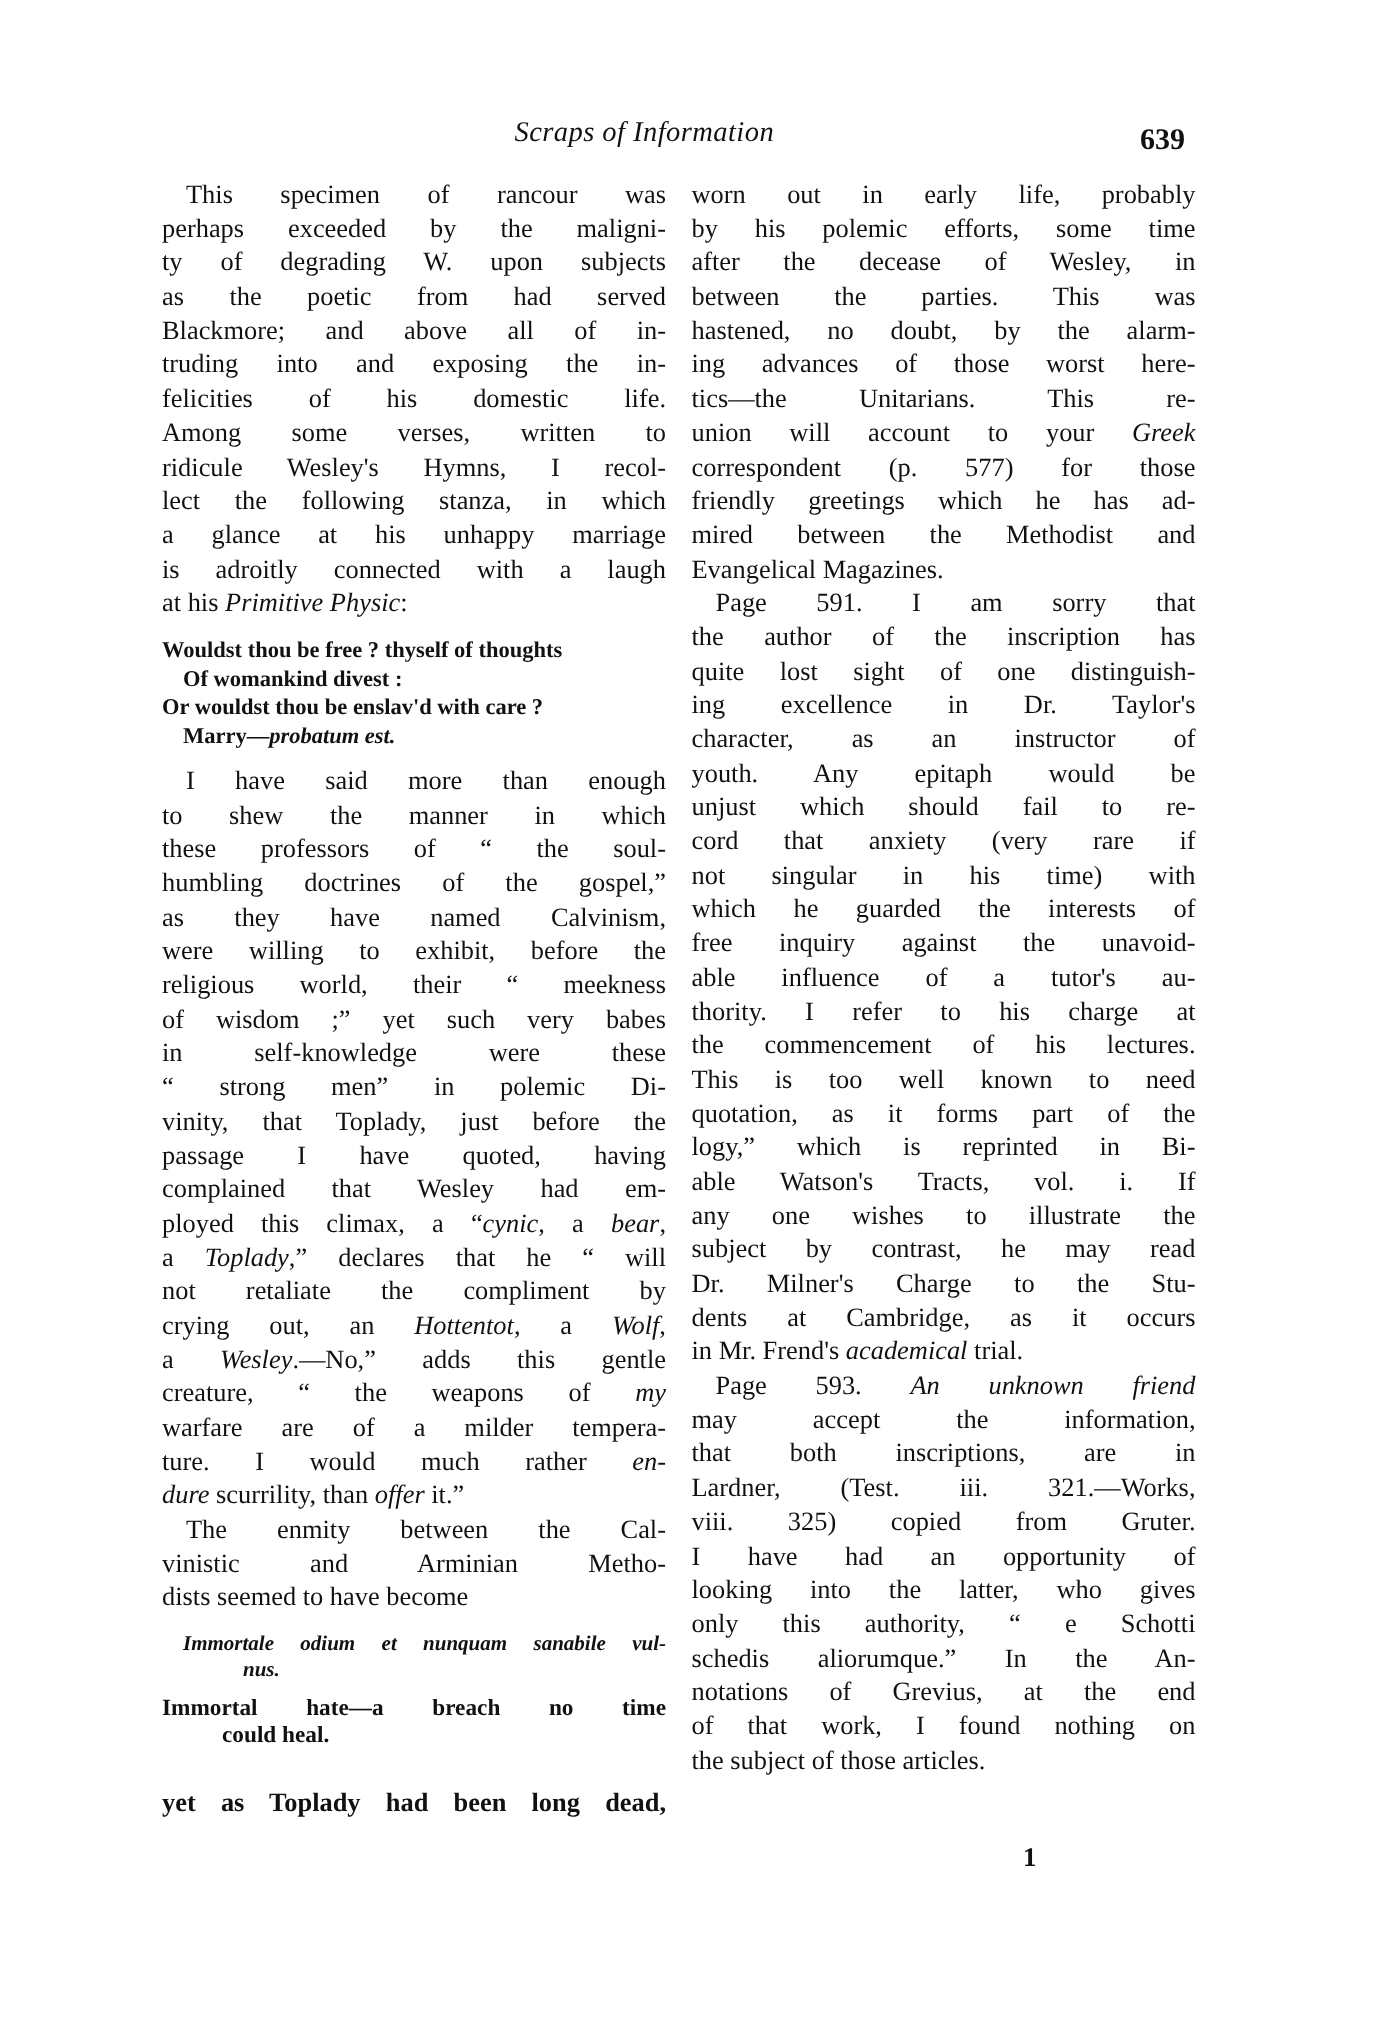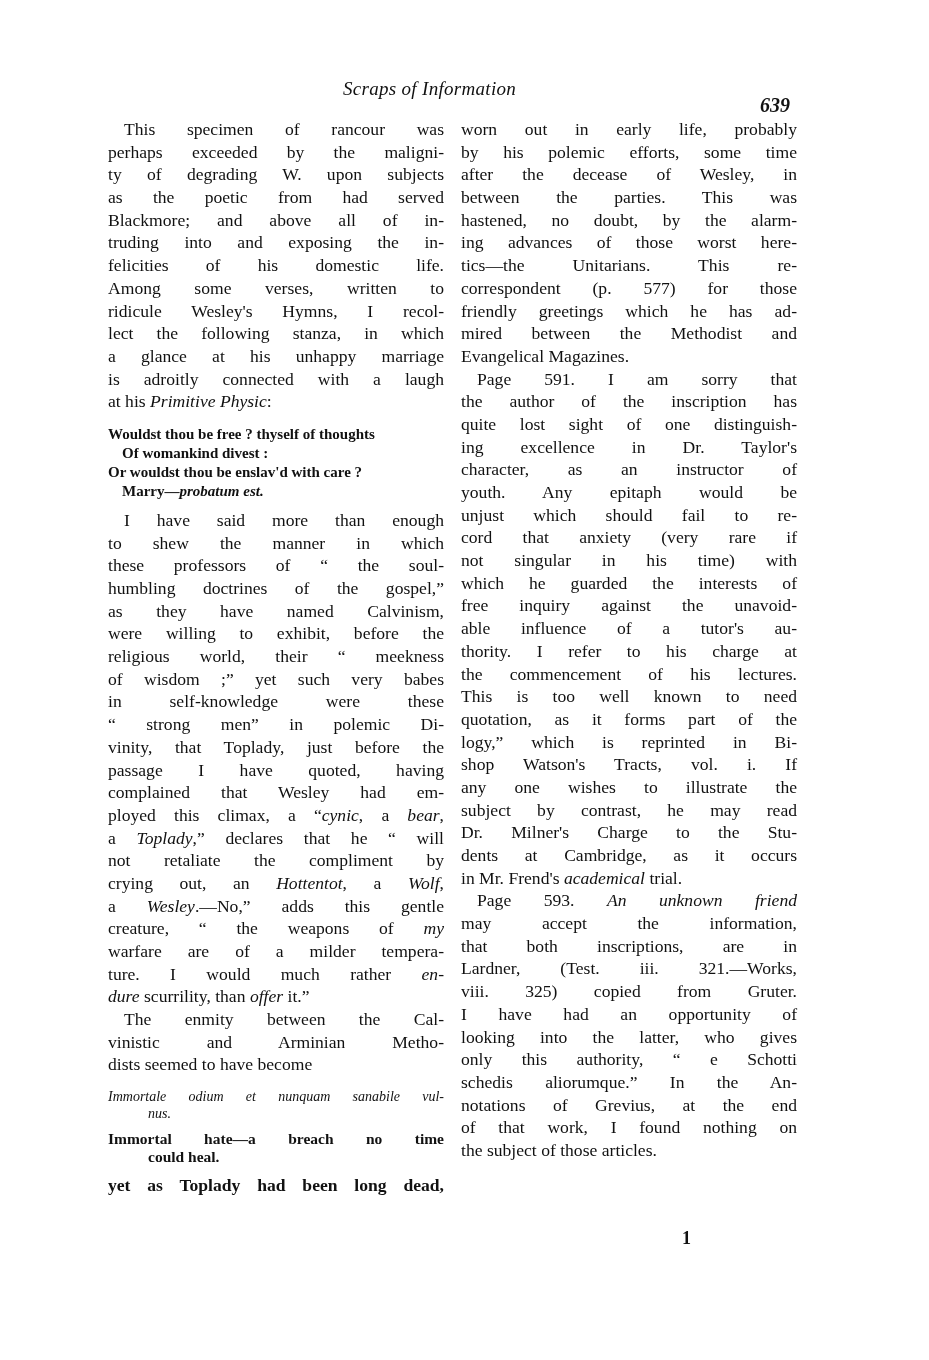--- a/index.html
+++ b/index.html
@@ -1,36 +1,36 @@
 <!DOCTYPE html>
 <html><head>
   <meta charset="utf-8">
   <style>
     html, body { margin: 0; padding: 0; background: #ffffff; }
     body { width: 929px; height: 1360px; position: relative; overflow: hidden;
            font-family: "Liberation Serif", "DejaVu Serif", serif; color: #111; }
     .header { position: absolute; top: 78px; left: 0; width: 929px; height: 26px; }
     .running-title { position: absolute; left: 343px; top: 0; font-style: italic; font-weight: normal; font-size: 19px; letter-spacing: 0.3px; }
-    .page-number { position: absolute; left: 760px; top: 16px; font-weight: bold; font-size: 20px; font-style: italic; }
+    .page-number { position: absolute; left: 760px; top: 4px; font-weight: bold; font-size: 20px; }
     .col { position: absolute; top: 118px; width: 336px; font-size: 17.6px; line-height: 22.7px; }
     .col-left { left: 108px; }
     .col-right { left: 461px; }
     .line { display: block; white-space: nowrap; text-align: justify; text-align-last: justify; height: 22.7px; }
     .line.last { text-align-last: left; }
     .indent { padding-left: 16px; }
     .verse { font-size: 15px; line-height: 19px; font-weight: bold; }
     .verse .line { height: 19px; }
     .verse-indent { padding-left: 14px; }
-    .latin { font-size: 14px; line-height: 17px; font-style: italic; font-weight: normal; }
+    .latin { font-size: 14px; line-height: 17px; font-style: italic; font-weight: bold; margin-left: 14px; }
     .latin .line { height: 17px; }
     .trans { font-size: 15.5px; line-height: 18px; font-weight: bold; }
     .trans .line { height: 18px; }
     .gap-s { height: 8px; }
     .gap-m { height: 12px; }
-    .bold-line { font-weight: bold; }
+    .bold-line { font-weight: bold; margin-top: 16px; }
     .signature { position: absolute; left: 682px; top: 1228px; font-weight: bold; font-size: 18px; }
     i { font-style: italic; }
   </style>
 </head>
 <body>
 
 <div class="header">
   <span class="running-title">Scraps of Information</span>
   <span class="page-number">639</span>
 </div>
@@ -108,20 +108,21 @@
 
 <div class="col col-right">
   <div>
     <span class="line">worn out in early life, probably</span>
     <span class="line">by his polemic efforts, some time</span>
     <span class="line">after the decease of Wesley, in</span>
     <span class="line">between the parties. This was</span>
     <span class="line">hastened, no doubt, by the alarm-</span>
     <span class="line">ing advances of those worst here-</span>
     <span class="line">tics—the Unitarians. This re-</span>
+    <span class="line"><span>union will account to your </span><i>Greek</i></span>
     <span class="line">correspondent (p. 577) for those</span>
     <span class="line">friendly greetings which he has ad-</span>
     <span class="line">mired between the Methodist and</span>
     <span class="line last">Evangelical Magazines.</span>
   </div>
 
   <div>
     <span class="line indent">Page 591. I am sorry that</span>
     <span class="line">the author of the inscription has</span>
     <span class="line">quite lost sight of one distinguish-</span>
@@ -132,21 +133,21 @@
     <span class="line">cord that anxiety (very rare if</span>
     <span class="line">not singular in his time) with</span>
     <span class="line">which he guarded the interests of</span>
     <span class="line">free inquiry against the unavoid-</span>
     <span class="line">able influence of a tutor's au-</span>
     <span class="line">thority. I refer to his charge at</span>
     <span class="line">the commencement of his lectures.</span>
     <span class="line">This is too well known to need</span>
     <span class="line">quotation, as it forms part of the</span>
     <span class="line">logy,” which is reprinted in Bi-</span>
-    <span class="line">shop Watson's Tracts, vol. i. If</span>
+    <span class="line">able Watson's Tracts, vol. i. If</span>
     <span class="line">any one wishes to illustrate the</span>
     <span class="line">subject by contrast, he may read</span>
     <span class="line">Dr. Milner's Charge to the Stu-</span>
     <span class="line">dents at Cambridge, as it occurs</span>
     <span class="line last"><span>in Mr. Frend's </span><i>academical</i><span> trial.</span></span>
   </div>
 
   <div>
     <span class="line indent"><span>Page 593. </span><i>An unknown friend</i></span>
     <span class="line">may accept the information,</span>

